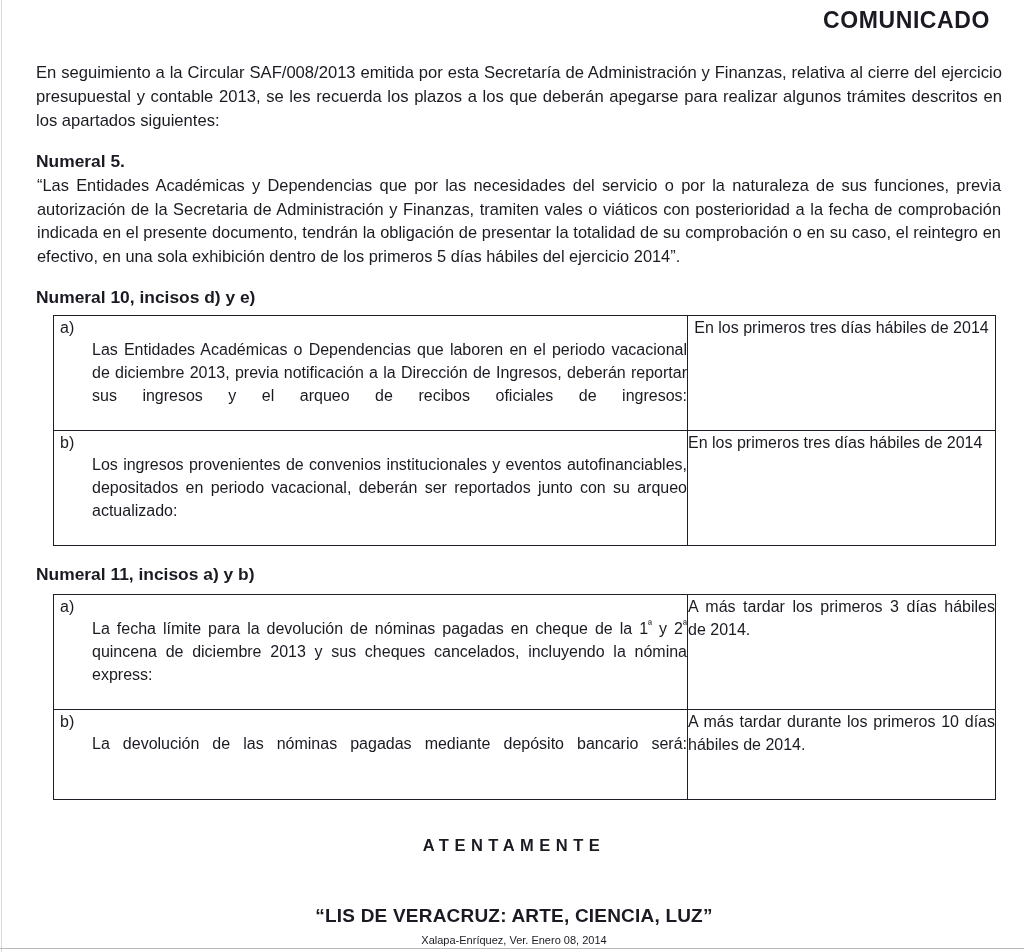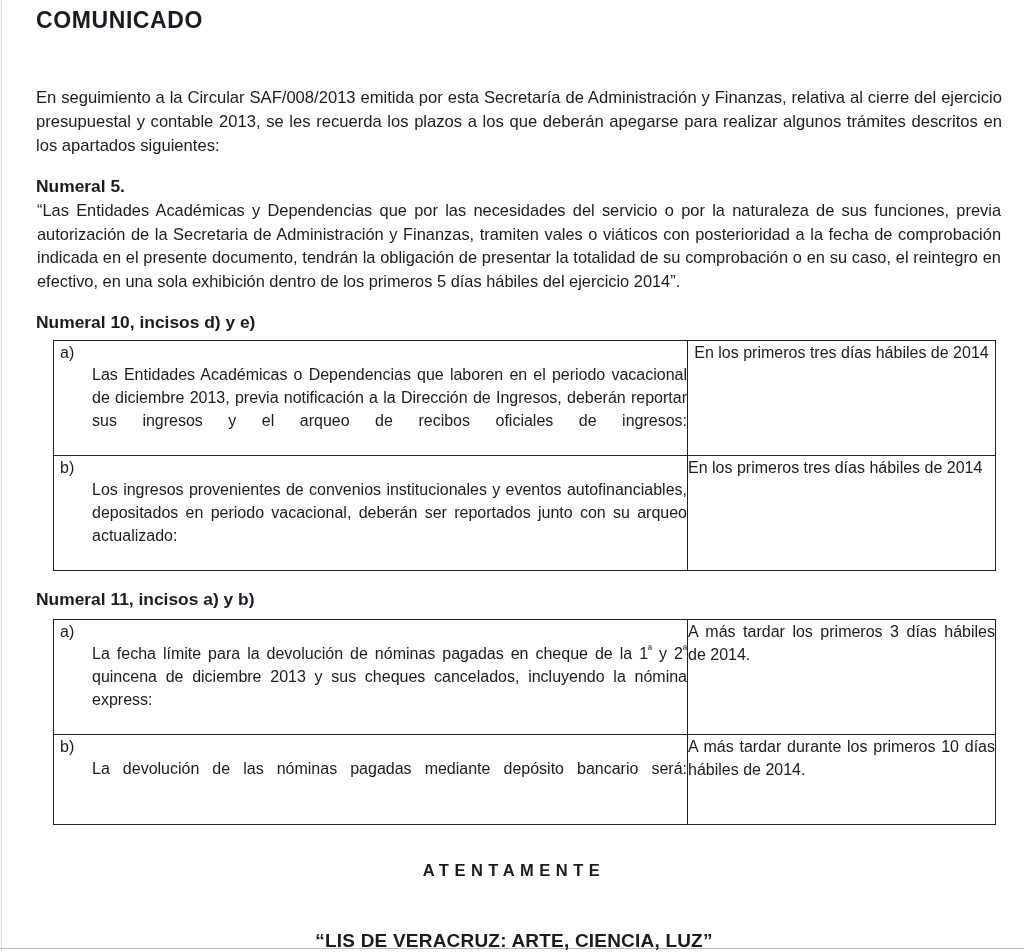--- a/index.html
+++ b/index.html
@@ -40,37 +40,37 @@
   }
 
   .content {
     position: absolute;
     left: 36px;
     top: 0;
     width: 966px;
   }
 
   .doc-title {
-    text-align: left;
+    text-align: right;
     font-size: 23px;
     font-weight: bold;
     letter-spacing: 0.6px;
     margin: 6px 0 0 0;
     padding-right: 12px;
     line-height: 28px;
   }
 
   .para {
     font-size: 16.6px;
     line-height: 24px;
     text-align: justify;
     text-justify: inter-word;
     margin: 0;
   }
-  .para.intro { margin-top: 52px; }
+  .para.intro { margin-top: 27px; }
 
   .section-head {
     font-size: 17.4px;
     font-weight: bold;
     line-height: 24px;
     margin: 0;
   }
   .gap-md { height: 16px; }
 
   .quote-block {

